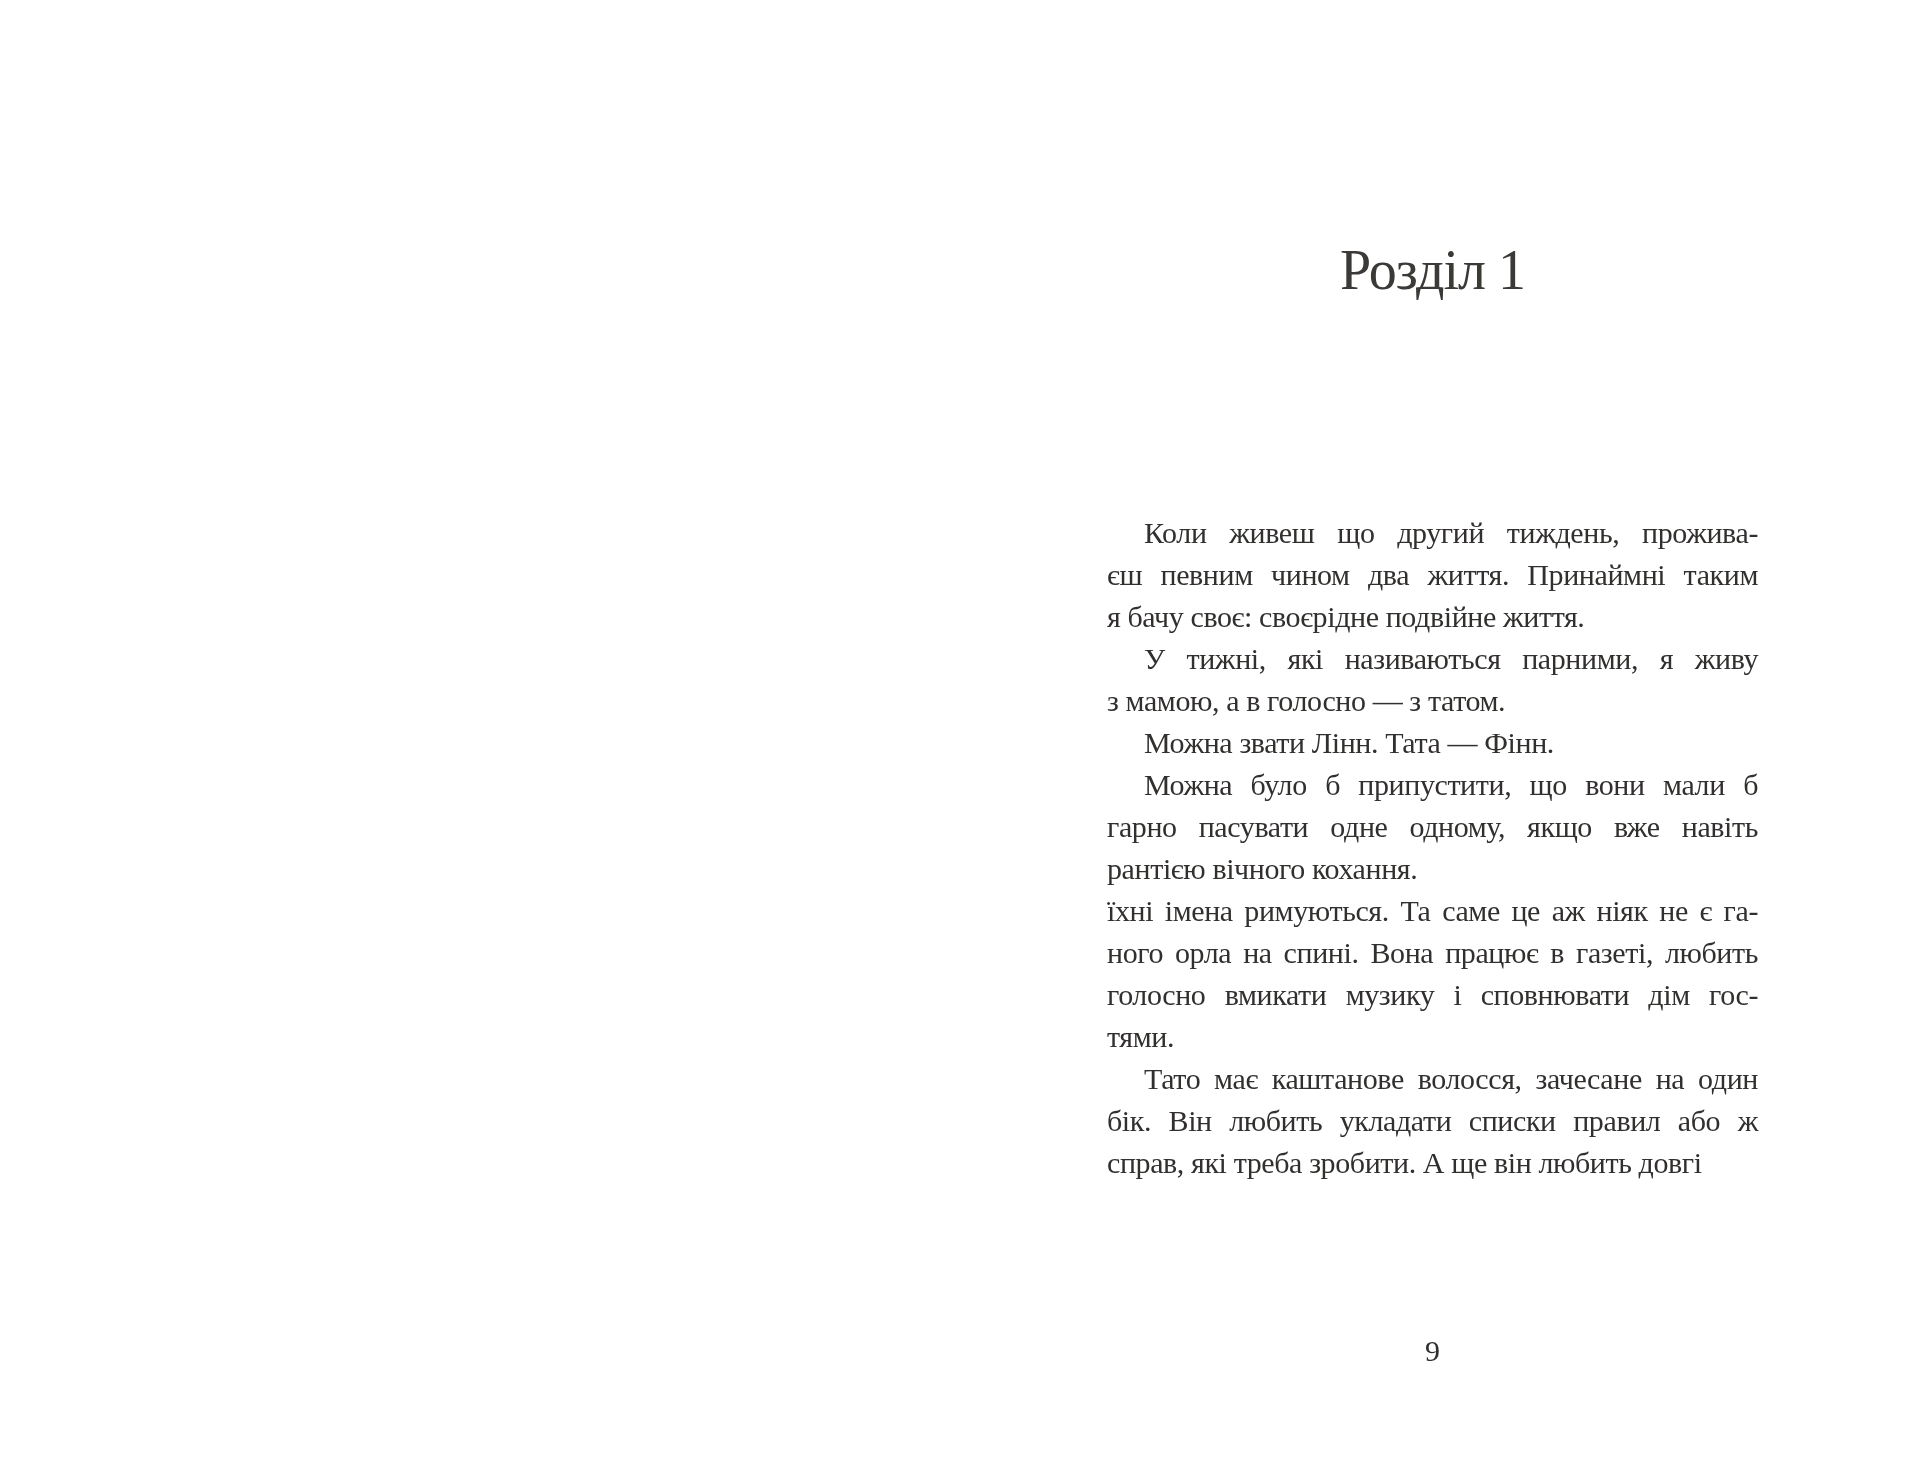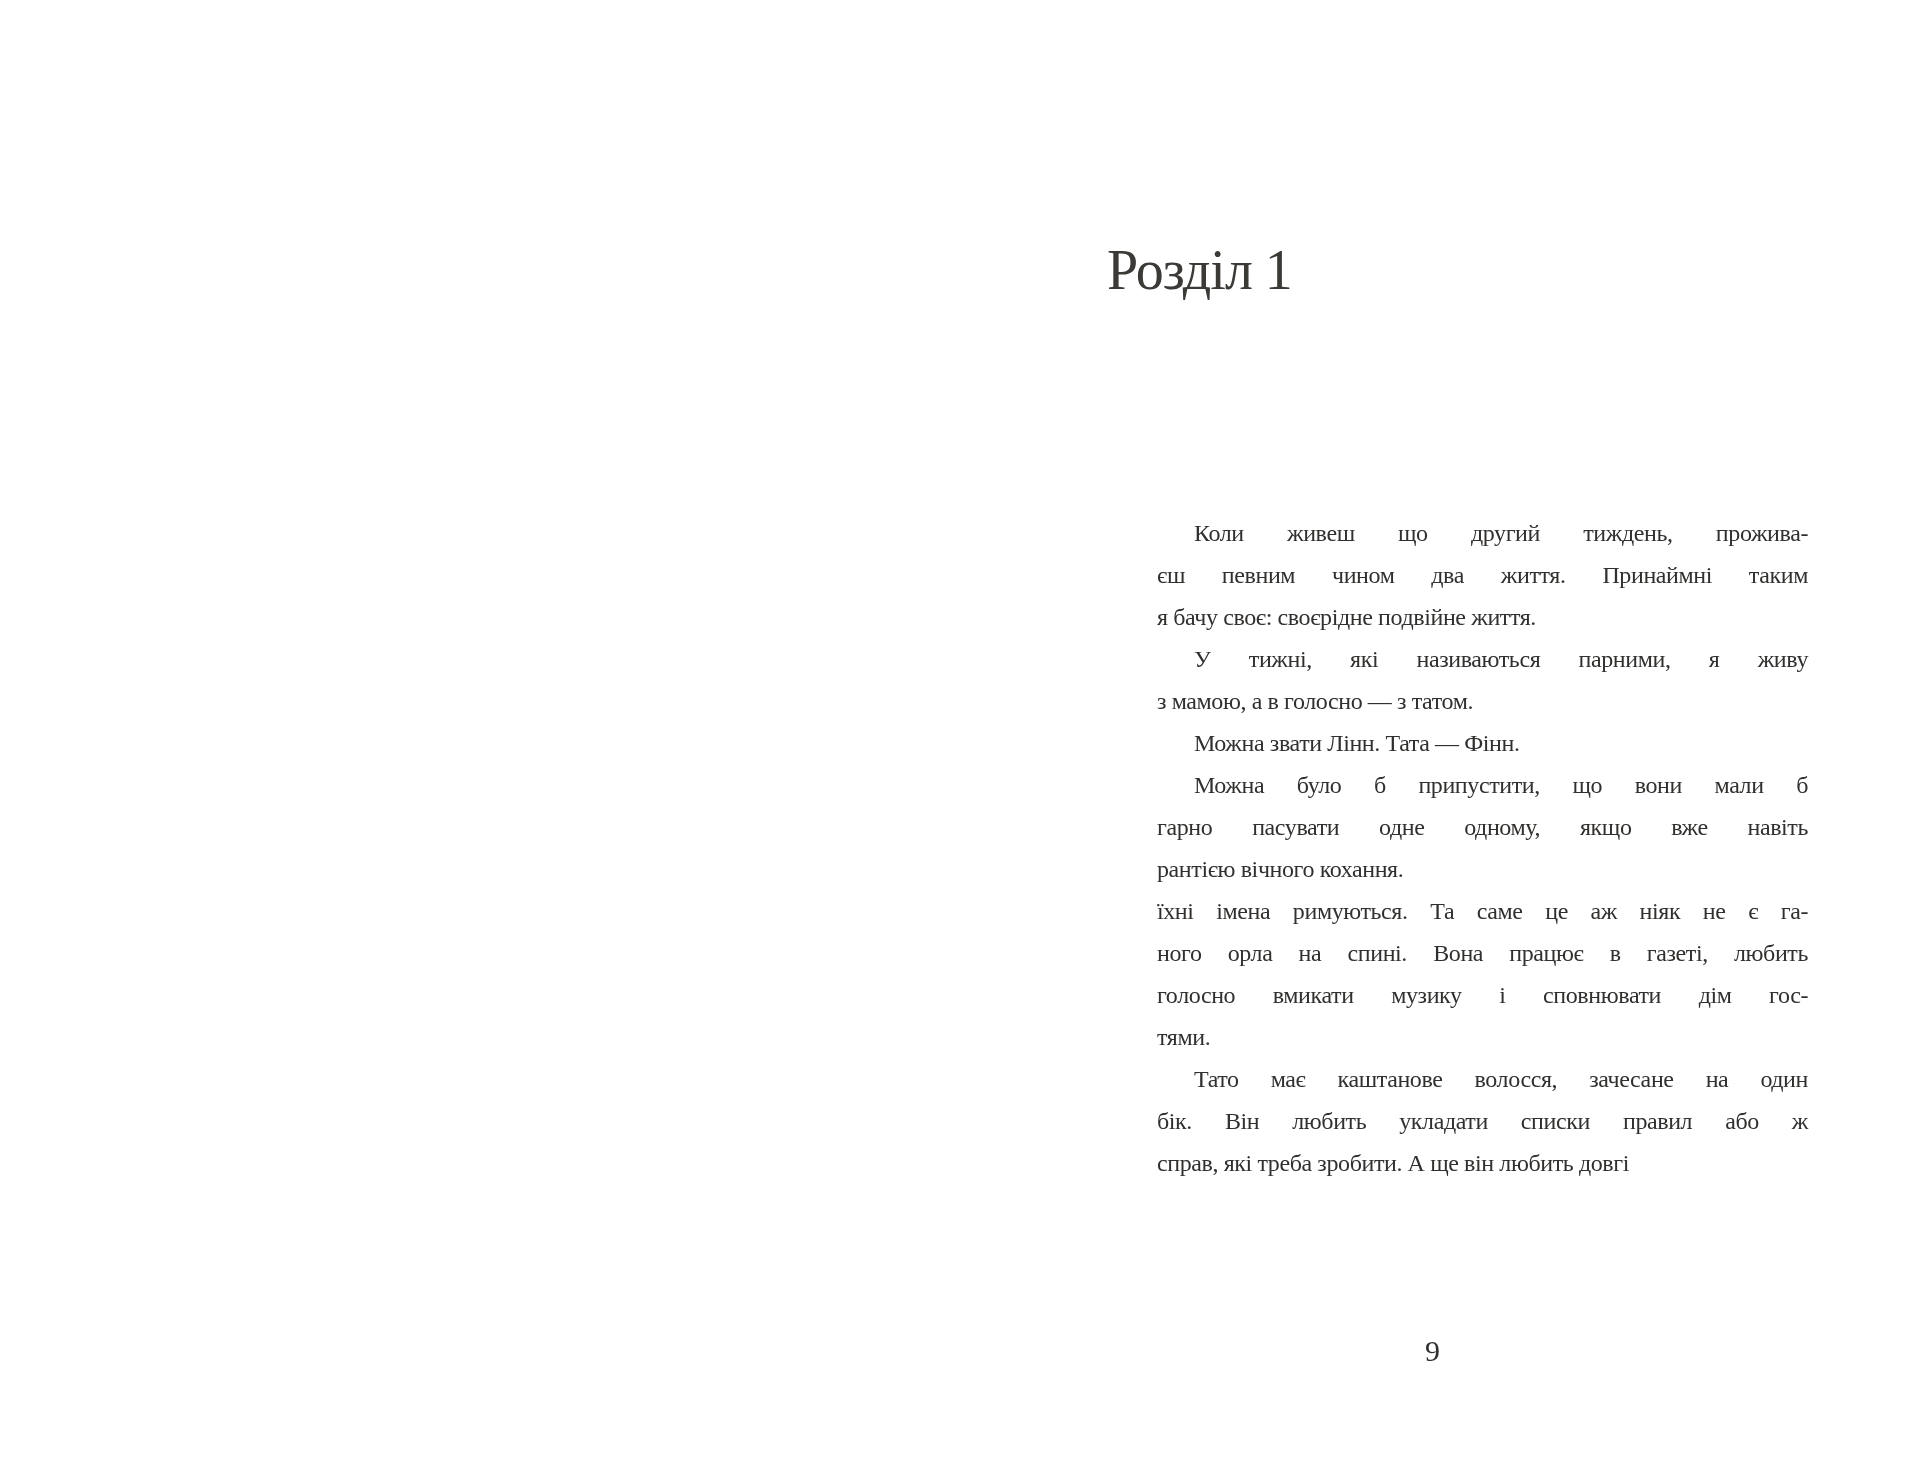--- a/index.html
+++ b/index.html
@@ -15,33 +15,33 @@
     position: relative;
     width: 1920px;
     height: 1477px;
     background: #ffffff;
   }
   .chapter-title {
     position: absolute;
     left: 1107px;
     top: 240px;
     width: 651px;
-    text-align: left;
+    text-align: center;
     font-size: 56px;
     font-weight: 300;
     letter-spacing: -1px;
     line-height: 1.1;
     color: #3c3a37;
   }
   .text-block {
     position: absolute;
-    left: 1157px;
+    left: 1107px;
     top: 512px;
     width: 651px;
-    font-size: 24px;
+    font-size: 30px;
     letter-spacing: -0.4px;
     line-height: 42px;
     color: #32302e;
   }
   .text-block .line {
     text-align: justify;
     text-align-last: justify;
     white-space: normal;
   }
   .text-block .line.para-end {

